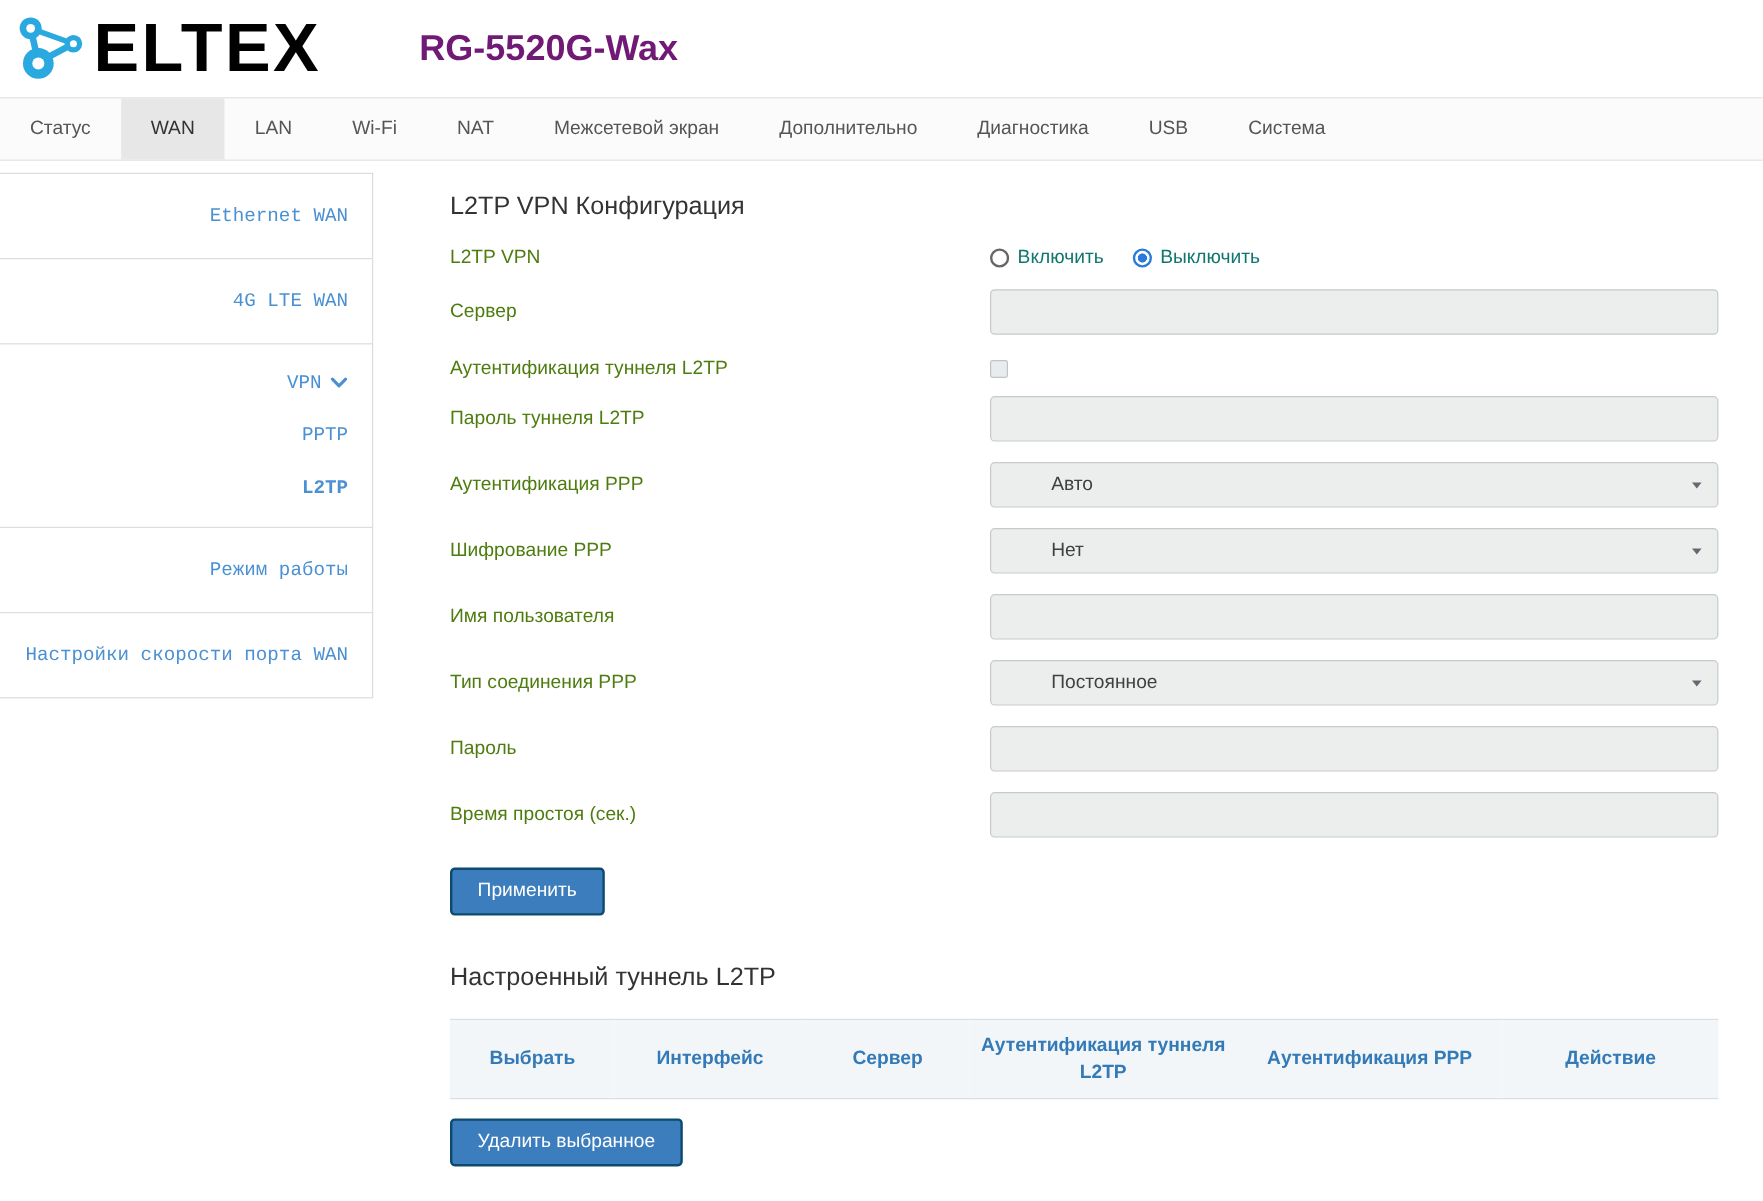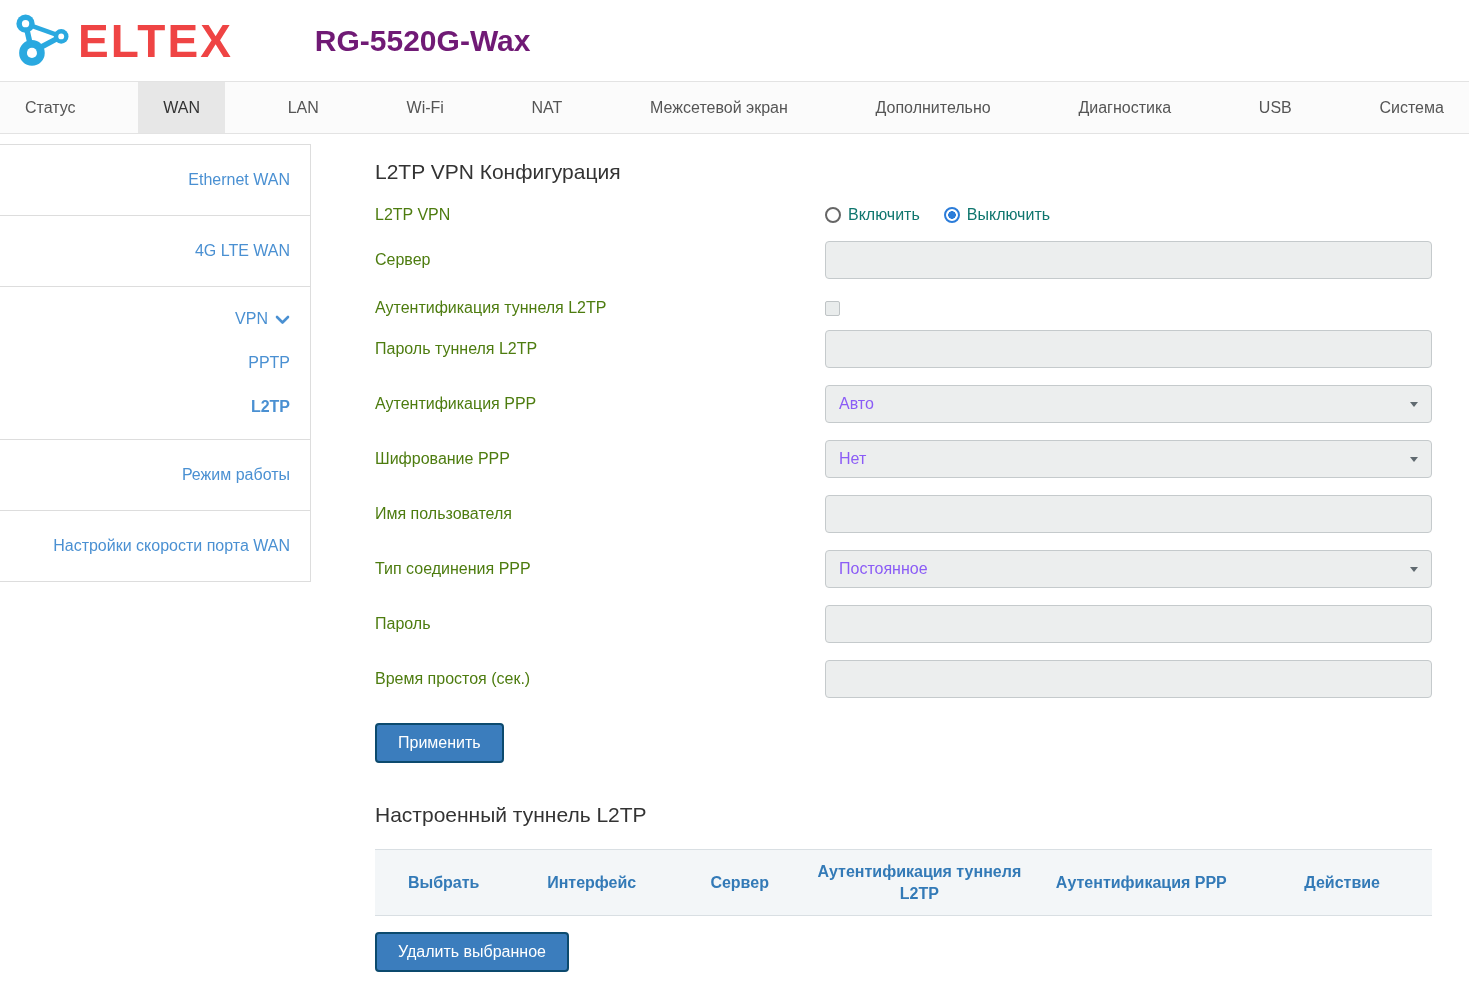--- a/index.html
+++ b/index.html
@@ -15,43 +15,42 @@
   .header {
     display: flex;
     align-items: center;
     height: 81px;
     padding-left: 10px;
     background: #fff;
   }
   .logo { display: flex; align-items: center; }
   .logo-icon { width: 64px; height: 60px; }
   .logo-text {
-    font-size: 46px;
+    font-size: 57px;
     font-weight: bold;
-    color: #ef4444;
+    color: #000000;
     letter-spacing: 2px;
     margin-left: 4px;
     line-height: 1;
   }
   .model-title {
     font-size: 30px;
     font-weight: bold;
     color: #701a75;
     margin: 0 0 0 82px;
   }
 
   
   .topnav {
     display: flex;
     align-items: stretch;
     background: #fbfbfb;
     border-top: 1px solid #e3e3e3;
     border-bottom: 1px solid #e3e3e3;
     height: 53px;
-    justify-content: space-between;
   }
   .nav-item {
     display: flex;
     align-items: center;
     padding: 0 25px;
     color: #555;
     cursor: pointer;
     white-space: nowrap;
   }
   .nav-item.active {
@@ -62,20 +61,21 @@
   
   .layout { display: flex; align-items: flex-start; }
 
   
   .sidebar {
     width: 311px;
     flex: 0 0 311px;
     margin-top: 10px;
     border-top: 1px solid #ddd;
     border-right: 1px solid #ddd;
+    font-family: Liberation Mono, monospace;
   }
   .side-group { border-bottom: 1px solid #ddd; }
   .side-item {
     display: block;
     text-align: right;
     padding: 26px 20px;
     color: #4a90d2;
     text-decoration: none;
     cursor: pointer;
     white-space: nowrap;
@@ -137,21 +137,21 @@
     height: 38px;
     background: #eceeee;
     border: 1px solid #c5cacc;
     border-radius: 4px;
     padding: 0 30px 0 13px;
     display: flex;
     align-items: center;
     position: relative;
     cursor: default;
   }
-  .select-value { color: #8b5cf6; }
+  .select-value { color: #404040; margin-left: 37px; }
   .select-caret {
     position: absolute;
     right: 13px;
     top: 50%;
     margin-top: -2px;
     width: 0; height: 0;
     border-left: 4px solid transparent;
     border-right: 4px solid transparent;
     border-top: 5px solid #606a70;
   }

